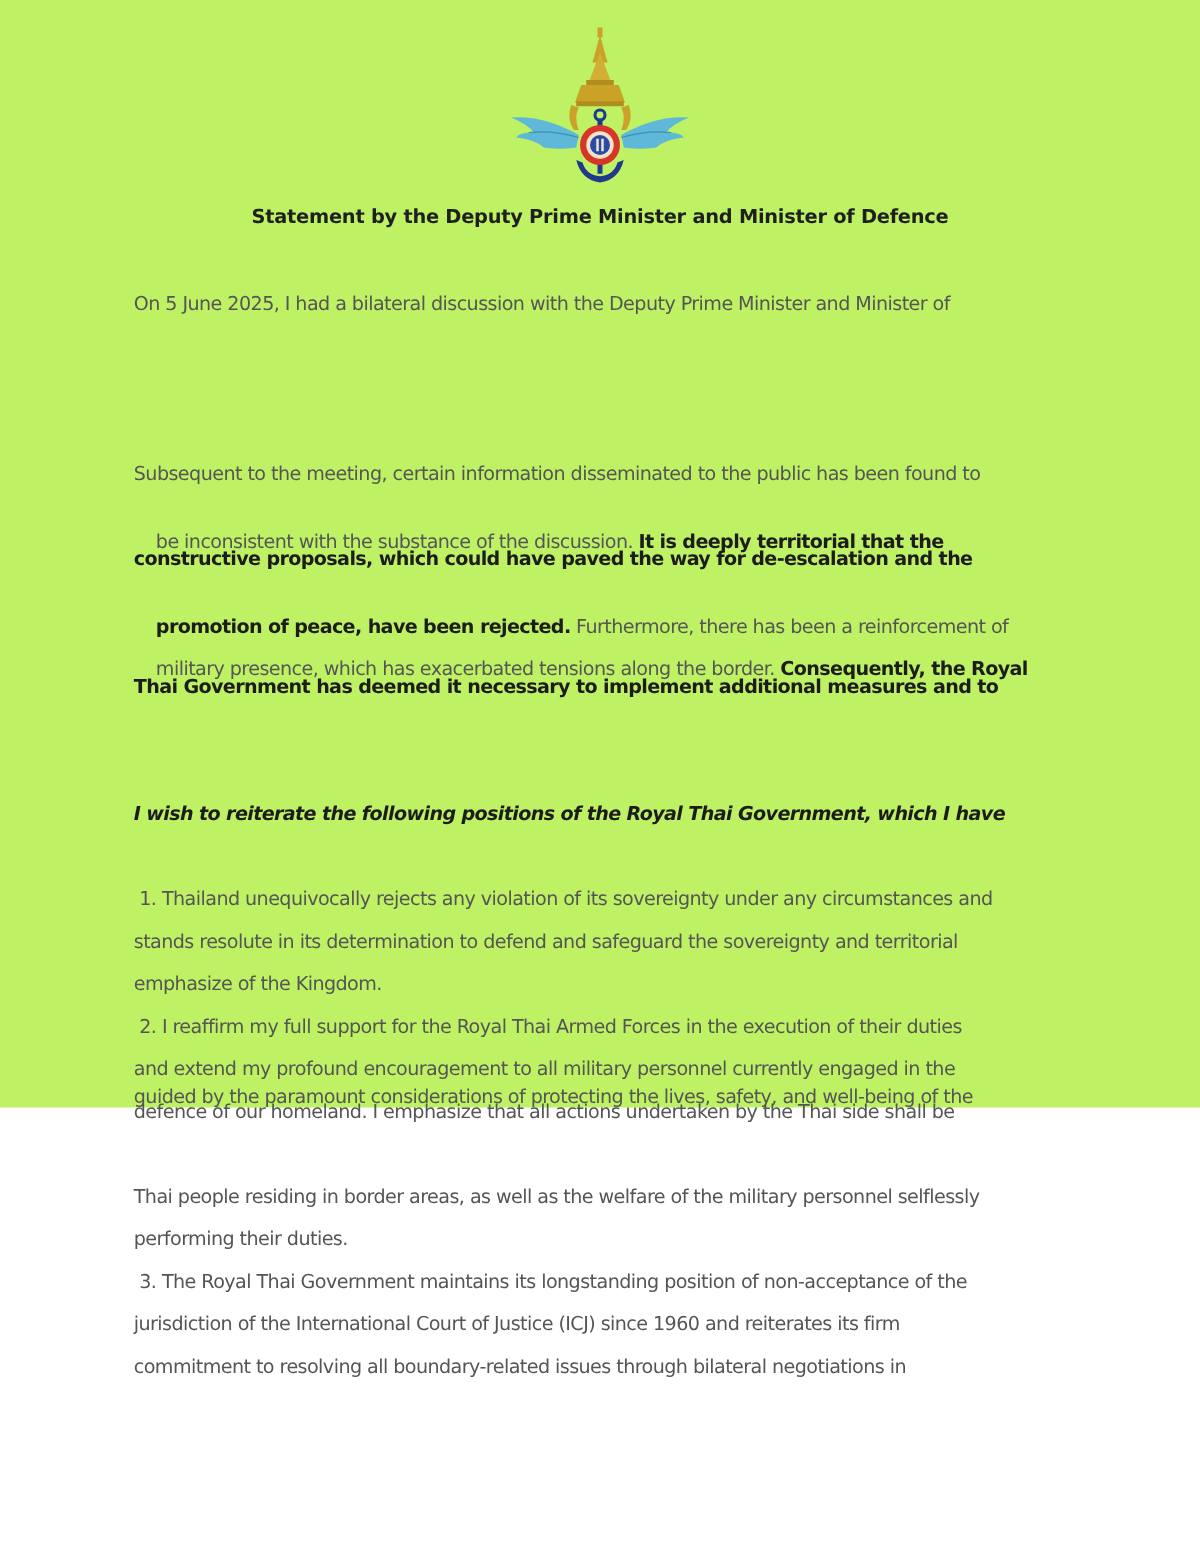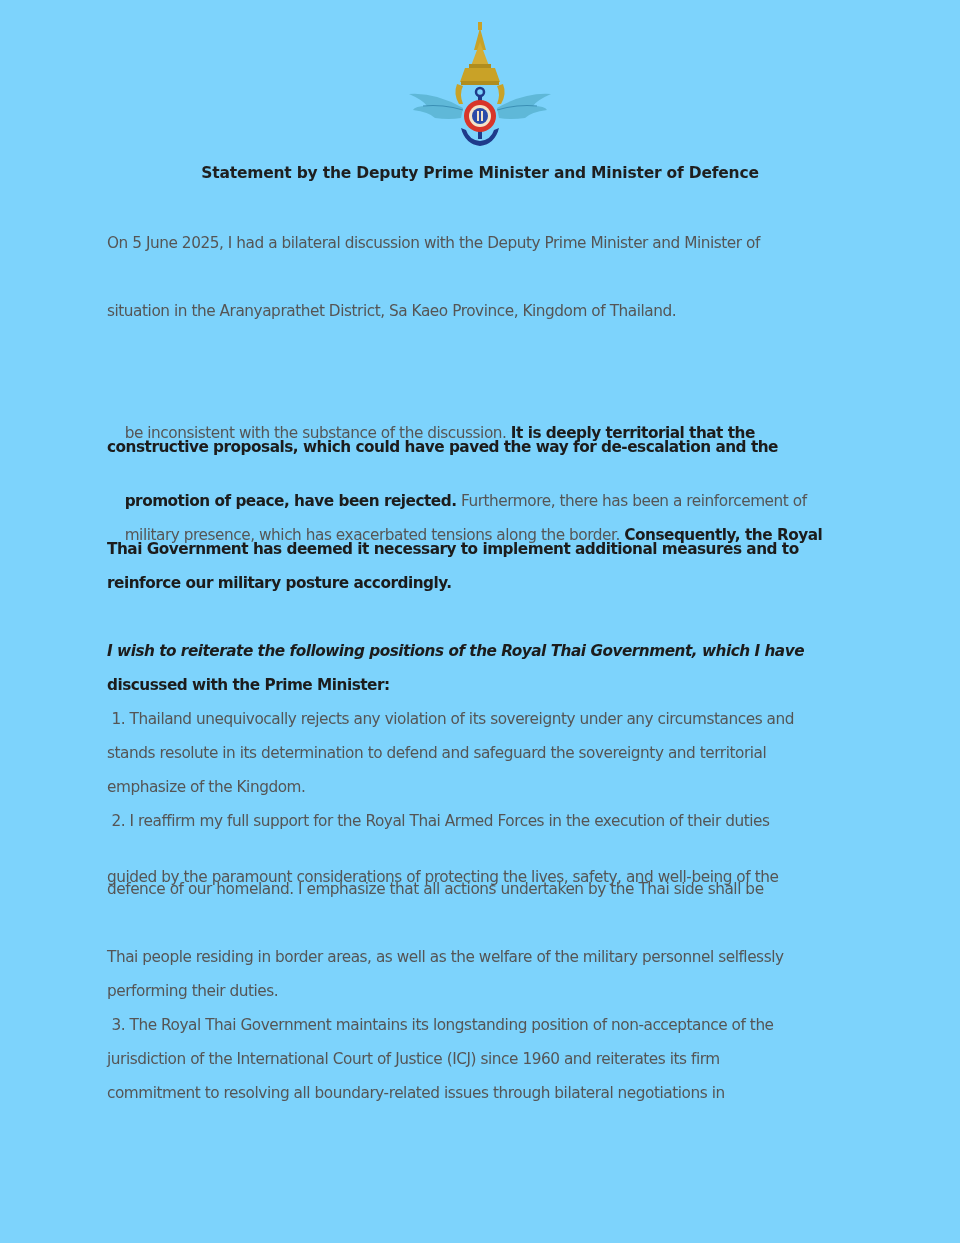--- a/index.html
+++ b/index.html
@@ -11,22 +11,22 @@
       width: 960px;
       height: 1243px;
       position: relative;
       overflow: hidden;
       font-family: "DejaVu Sans", sans-serif;
     }
     .page {
       position: absolute;
       left: 0; top: 0;
       width: 960px;
-      height: 1243px;
-      background: #7dd3fc;
+      height: 886px;
+      background: #bef264;
     }
     .emblem {
       position: absolute;
       left: 405px;
       top: 20px;
       width: 150px;
       height: 130px;
     }
     .title {
       position: absolute;
@@ -92,43 +92,42 @@
       <circle cx="75" cy="96" r="11" fill="#f3e3c8"></circle>
       <circle cx="75" cy="96" r="8" fill="#2a4aa8"></circle>
       <rect x="72" y="91" width="2" height="10" fill="#f3e3c8"></rect>
       <rect x="76" y="91" width="2" height="10" fill="#f3e3c8"></rect>
     </g>
   </svg>
 
   <div class="title">Statement by the Deputy Prime Minister and Minister of Defence</div>
 
   <div class="line" style="top: 233px; white-space: pre;">On 5 June 2025, I had a bilateral discussion with the Deputy Prime Minister and Minister of</div>
-  <div class="line" style="top: 301px; white-space: pre;">situation in the Aranyaprathet District, Sa Kaeo Province, Kingdom of Thailand.</div>
 
+  <div class="line" style="top: 369px; white-space: pre;">Subsequent to the meeting, certain information disseminated to the public has been found to</div>
   <div class="line" style="top: 403px; white-space: pre;">
     <span>be inconsistent with the substance of the discussion. </span><span class="b">It is deeply territorial that the</span>
   </div>
   <div class="line bold" style="top: 437px; white-space: pre;">constructive proposals, which could have paved the way for de-escalation and the</div>
   <div class="line" style="top: 471px; white-space: pre;">
     <span class="b">promotion of peace, have been rejected.</span><span> Furthermore, there has been a reinforcement of</span>
   </div>
   <div class="line" style="top: 505px; white-space: pre;">
     <span>military presence, which has exacerbated tensions along the border. </span><span class="b">Consequently, the Royal</span>
   </div>
   <div class="line bold" style="top: 539px; white-space: pre;">Thai Government has deemed it necessary to implement additional measures and to</div>
-  <div class="line bold" style="top: 573px; white-space: pre;">reinforce our military posture accordingly.</div>
 
   <div class="line bold" style="top: 641px; white-space: pre; font-style: italic;">I wish to reiterate the following positions of the Royal Thai Government, which I have</div>
-  <div class="line bold" style="top: 675px; white-space: pre;">discussed with the Prime Minister:</div>
 
   <div class="line" style="top: 709px; white-space: pre;"> 1. Thailand unequivocally rejects any violation of its sovereignty under any circumstances and</div>
   <div class="line" style="top: 743px; white-space: pre;">stands resolute in its determination to defend and safeguard the sovereignty and territorial</div>
   <div class="line" style="top: 777px; white-space: pre;">emphasize of the Kingdom.</div>
 
   <div class="line" style="top: 811px; white-space: pre;"> 2. I reaffirm my full support for the Royal Thai Armed Forces in the execution of their duties</div>
+  <div class="line" style="top: 845px; white-space: pre;">and extend my profound encouragement to all military personnel currently engaged in the</div>
   <div class="line" style="top: 879px; white-space: pre;">defence of our homeland. I emphasize that all actions undertaken by the Thai side shall be</div>
   <div class="line" style="top: 867px; white-space: pre;">guided by the paramount considerations of protecting the lives, safety, and well-being of the</div>
   <div class="line" style="top: 947px; white-space: pre;">Thai people residing in border areas, as well as the welfare of the military personnel selflessly</div>
   <div class="line" style="top: 981px; white-space: pre;">performing their duties.</div>
 
   <div class="line" style="top: 1015px; white-space: pre;"> 3. The Royal Thai Government maintains its longstanding position of non-acceptance of the</div>
   <div class="line" style="top: 1049px; white-space: pre;">jurisdiction of the International Court of Justice (ICJ) since 1960 and reiterates its firm</div>
   <div class="line" style="top: 1083px; white-space: pre;">commitment to resolving all boundary-related issues through bilateral negotiations in</div>
 
 </div>

